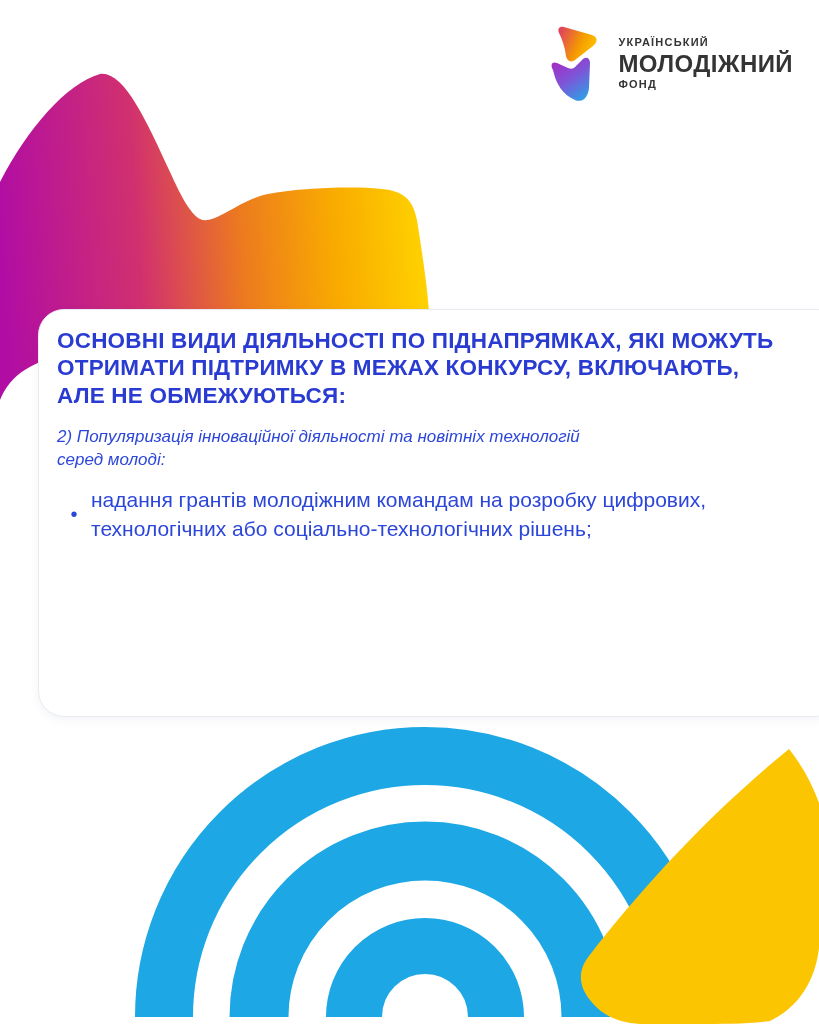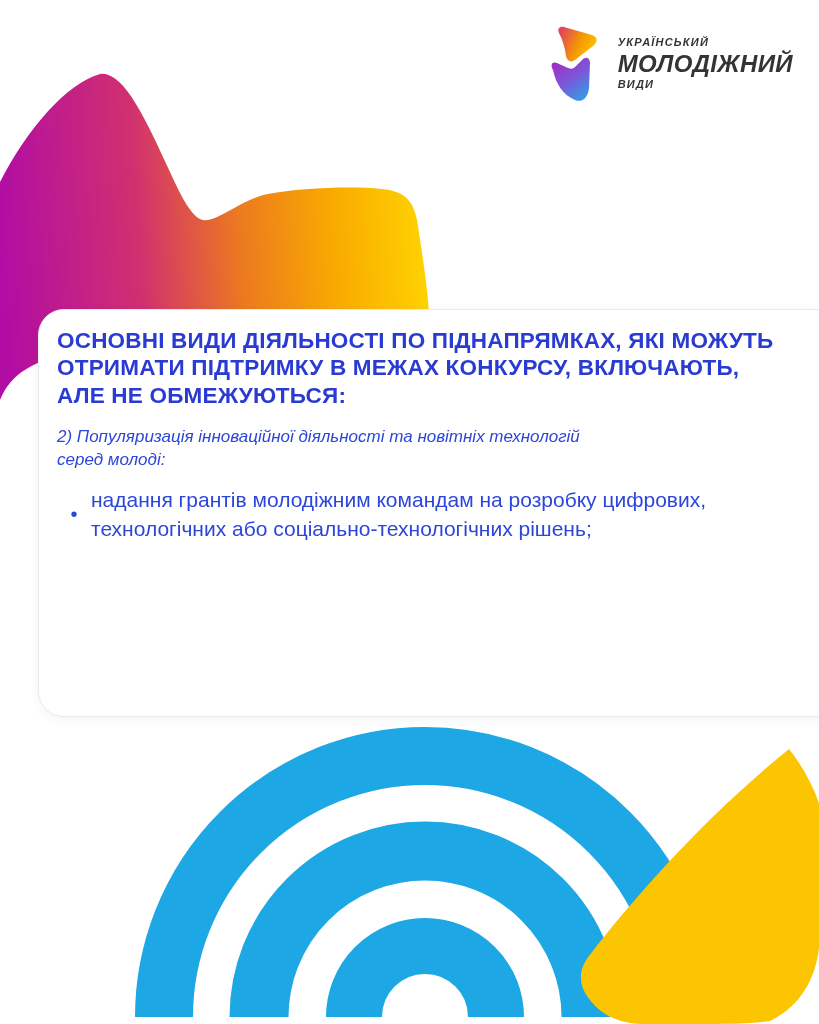--- a/index.html
+++ b/index.html
@@ -3,21 +3,21 @@
 <meta charset="utf-8">
 <style>
   html,body{margin:0;padding:0;background:#ffffff;}
   .canvas{
     position:relative;width:819px;height:1024px;overflow:hidden;background:#ffffff;
     font-family:"Liberation Sans","DejaVu Sans",sans-serif;
   }
   .bg-svg{position:absolute;left:0;top:0;width:819px;height:1024px;z-index:1;display:block;}
 
   
-  .logo{position:absolute;top:24px;right:26px;z-index:3;display:flex;align-items:center;gap:18px;font-style:italic;}
+  .logo{position:absolute;top:24px;right:26px;z-index:3;display:flex;align-items:center;gap:18px;}
   .logo-mark{width:52px;height:80px;flex:0 0 auto;}
   .logo-text{display:flex;flex-direction:column;color:#343434;}
   .logo-line-small{font-size:11px;font-weight:bold;letter-spacing:1.2px;line-height:1.25;}
   .logo-line-main{font-size:24px;font-weight:bold;letter-spacing:0.4px;line-height:1.15;}
 
   
   .card{
     position:absolute;left:38px;top:309px;width:804px;height:408px;box-sizing:border-box;
     background:#ffffff;border:1px solid #e8ebf2;border-radius:26px;
     box-shadow:0 3px 10px rgba(90,100,140,0.07);
@@ -112,21 +112,21 @@
         M 11 9 C 9 4 12 2 16 3 L 44 11 C 50 13 50 18 45 22
         L 27 36 C 23 39 19 37 18 32 C 17 23 14 15 11 9 Z"></path>
       <path fill="url(#gradMarkBottom)" d="
         M 5 46 C 2 41 4 37 9 39 L 20 44 C 23 45 25 45 27 43
         L 34 36 C 38 32 42 34 42 39 L 41 64 C 40 74 34 79 27 76
         C 15 71 8 60 5 46 Z"></path>
     </svg>
     <div class="logo-text">
       <span class="logo-line-small">УКРАЇНСЬКИЙ</span>
       <span class="logo-line-main">МОЛОДІЖНИЙ</span>
-      <span class="logo-line-small">ВИДИ</span>
+      <span class="logo-line-small">ФОНД</span>
     </div>
   </header>
 
   <main class="card">
     <h1 class="heading">ОСНОВНІ ВИДИ ДІЯЛЬНОСТІ ПО ПІДНАПРЯМКАХ, ЯКІ МОЖУТЬ
 ОТРИМАТИ ПІДТРИМКУ В МЕЖАХ КОНКУРСУ, ВКЛЮЧАЮТЬ,
 АЛЕ НЕ ОБМЕЖУЮТЬСЯ:</h1>
     <p class="subheading">2) Популяризація інноваційної діяльності та новітніх технологій
 серед молоді:</p>
     <ul class="bullets">

